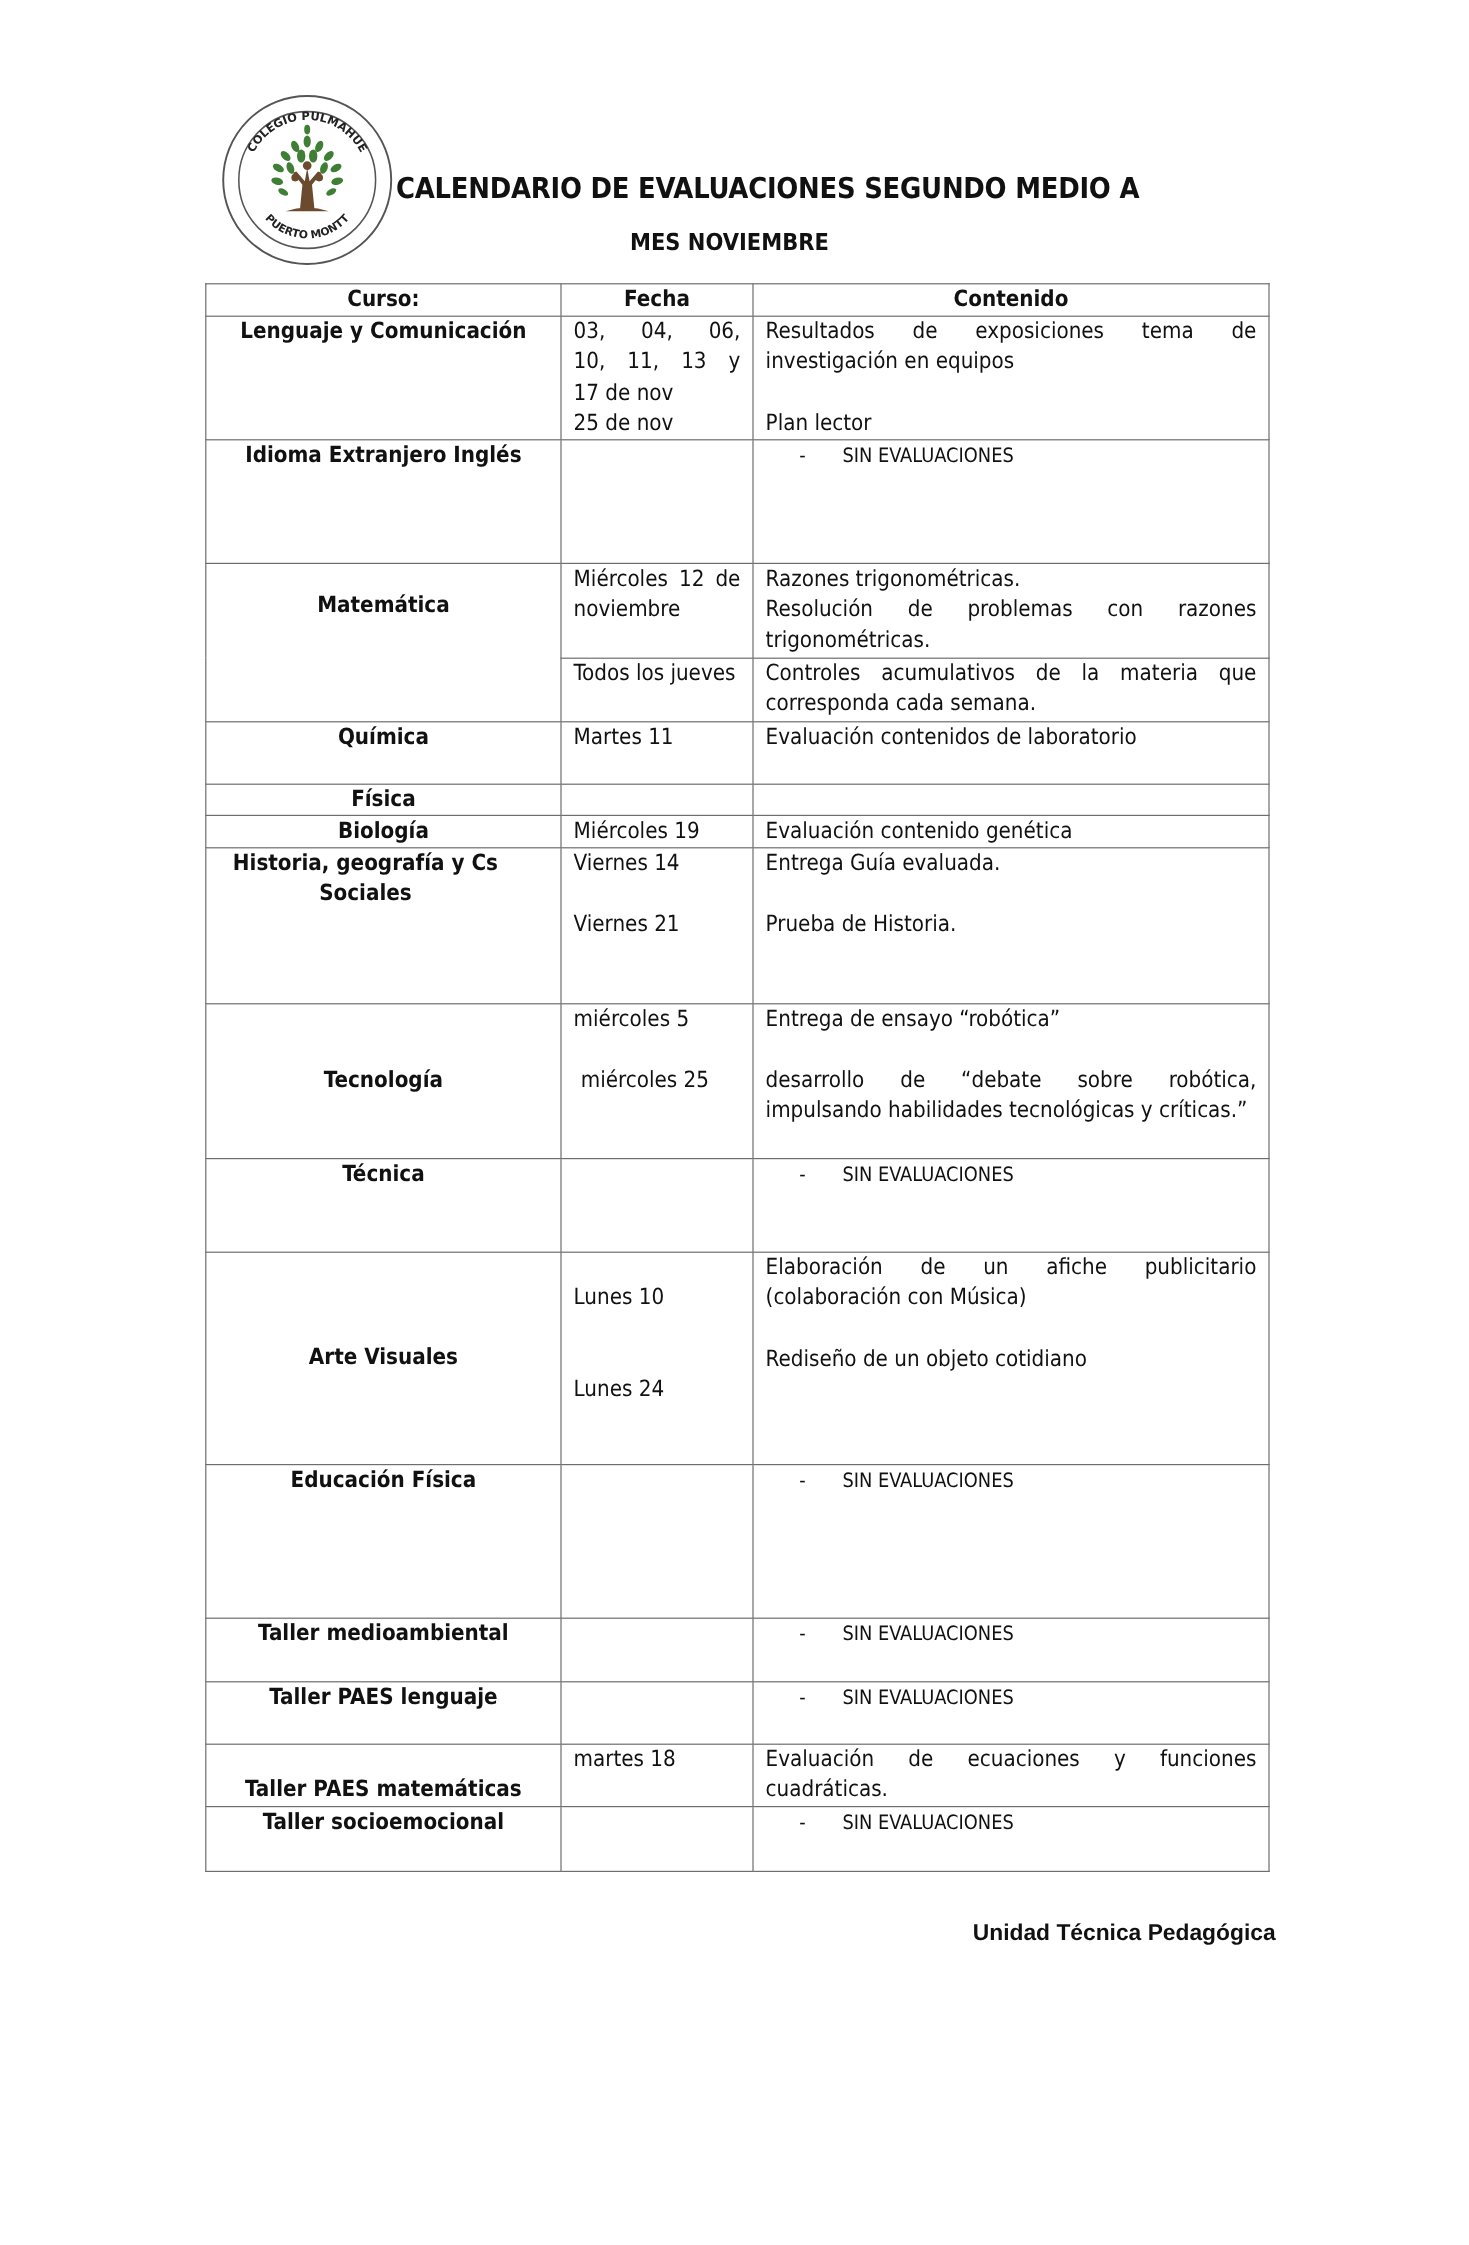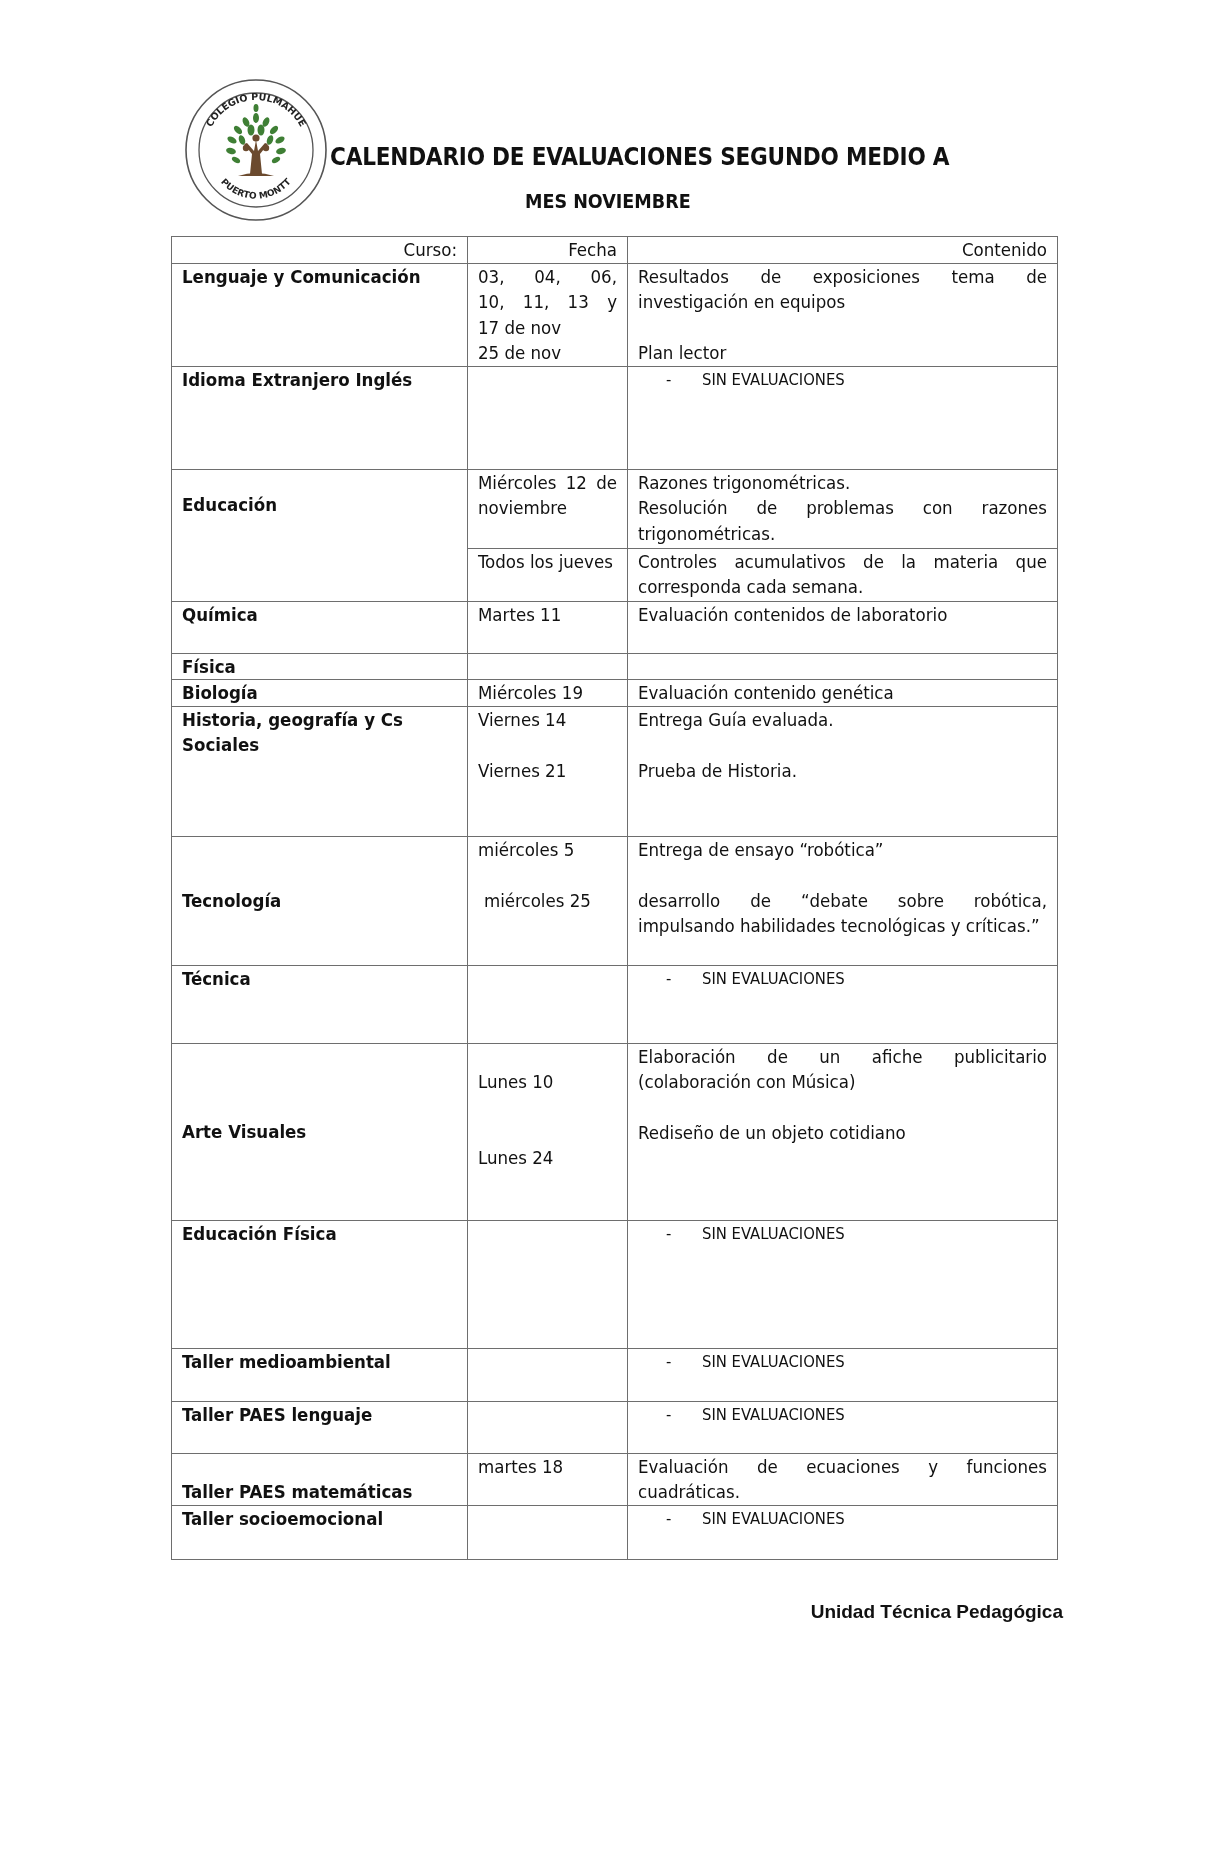--- a/index.html
+++ b/index.html
@@ -7,23 +7,23 @@
          font-family: "DejaVu Sans", sans-serif; color: #111; }
   .logo { position: absolute; left: 184px; top: 78px; width: 144px; height: 144px; }
   .title { position: absolute; left: 330px; top: 143px; font-size: 24px; font-weight: bold;
            letter-spacing: -0.2px; white-space: nowrap; font-family: "DejaVu Sans Condensed","DejaVu Sans", sans-serif; }
   .subtitle { position: absolute; left: 525px; top: 190px; font-size: 19.5px; font-weight: bold;
               white-space: nowrap; font-family: "DejaVu Sans Condensed","DejaVu Sans", sans-serif; text-align: center; }
   table.cal { position: absolute; left: 171px; top: 236px; width: 886px; border-collapse: collapse;
               table-layout: fixed; font-size: 18.5px; line-height: 25.5px;
               font-family: "DejaVu Sans Condensed","DejaVu Sans", sans-serif; }
   table.cal td, table.cal th { border: 1.5px solid #6e6e6e; vertical-align: top; padding: 0 10px; }
-  table.cal th { font-weight: normal; text-align: right; height: 25px; }
+  table.cal th { font-weight: bold; text-align: center; height: 25px; }
   col.c1 { width: 296px; } col.c2 { width: 160px; } col.c3 { width: 430px; }
-  .subj { font-weight: bold; }
+  .subj { font-weight: bold; text-align: center; }
   .just { text-align: justify; text-align-last: justify; }
   .nolast { text-align: justify; }
   .sin { padding-left: 38px !important; font-size: 16.5px; }
   .sin .dash { display: inline-block; width: 36px; }
   .mid { vertical-align: middle !important; }
   .bot { vertical-align: bottom !important; }
   .footer { position: absolute; right: 161px; top: 1601px; font-size: 19px; font-weight: bold;
             white-space: nowrap; font-family: Liberation Sans, sans-serif; }
   .gap { display: block; height: 25.5px; }
 </style>
@@ -108,21 +108,21 @@
     <tr style="height:103px">
       <td class="subj">Idioma Extranjero Inglés</td>
       <td></td>
       <td class="sin">
         <span class="dash">-</span><span>SIN EVALUACIONES</span>
       </td>
     </tr>
 
     <tr style="height:79px">
       <td class="subj" rowspan="2" style="padding-top:22px">
-        <span>Educación</span>
+        <span>Matemática</span>
       </td>
       <td class="nolast">Miércoles 12 de noviembre</td>
       <td>
         <div>Razones trigonométricas.</div>
         <div class="nolast">Resolución de problemas con razones trigonométricas.</div>
       </td>
     </tr>
     <tr style="height:53px">
       <td class="nolast">Todos los jueves</td>
       <td class="nolast">Controles acumulativos de la materia que corresponda cada semana.</td>

